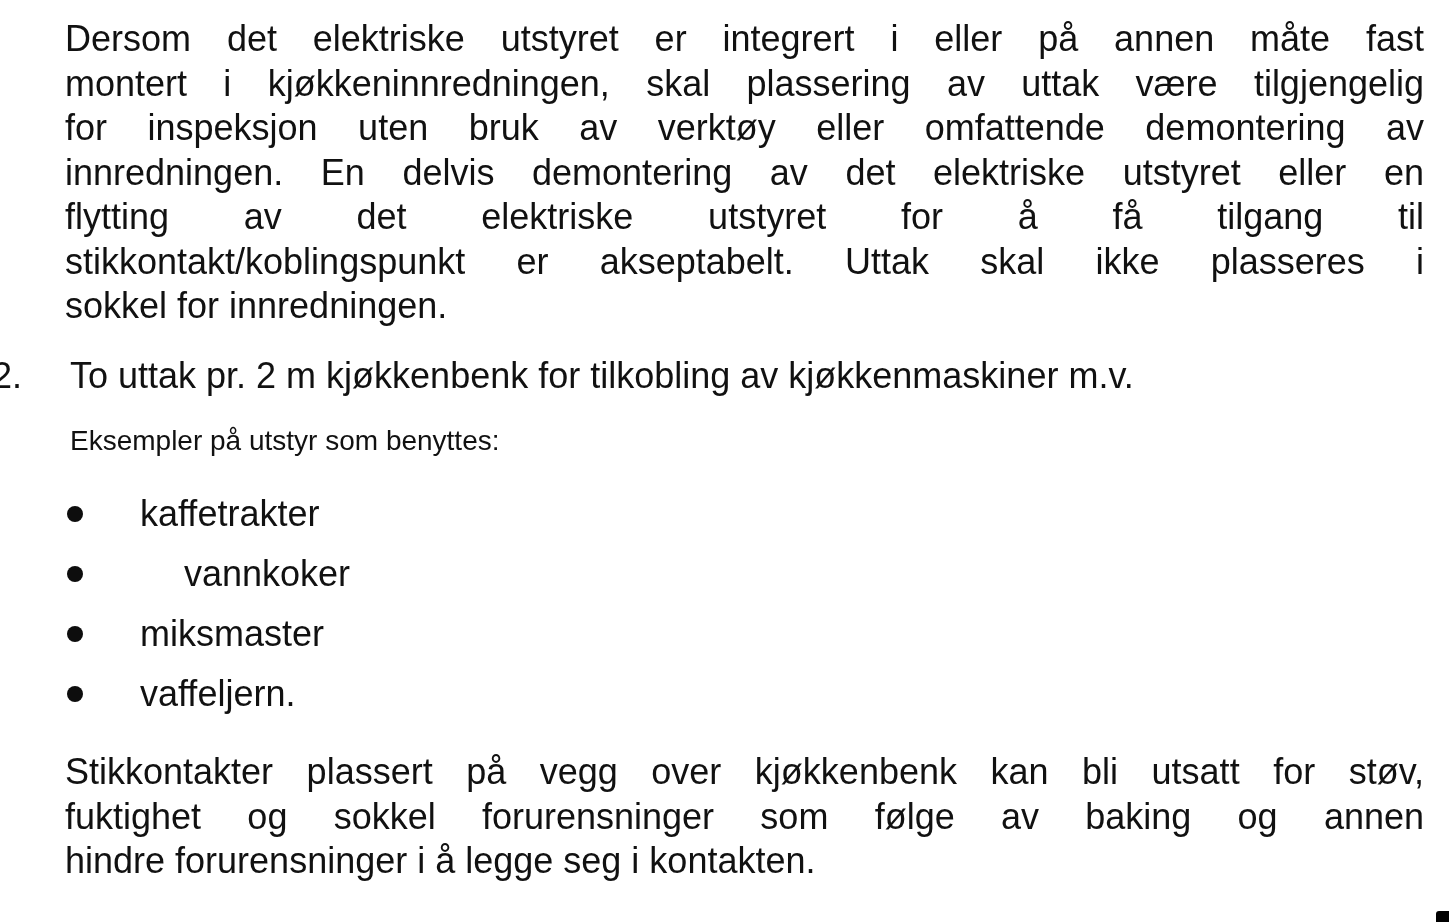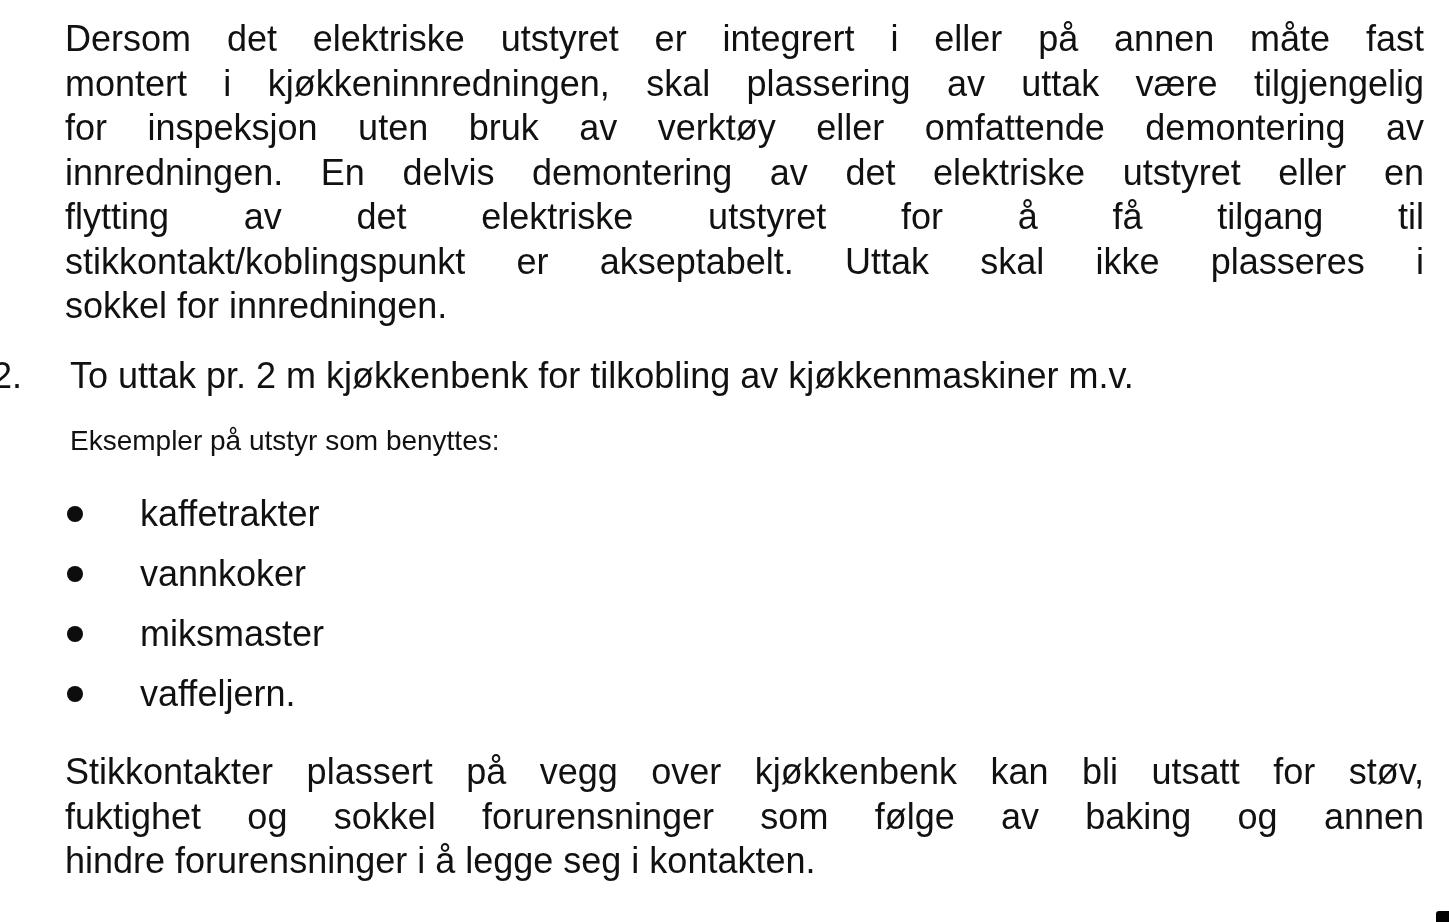--- a/index.html
+++ b/index.html
@@ -75,21 +75,21 @@
   .bullet-dot {
     display: inline-block;
     width: 16px;
     height: 16px;
     border-radius: 50%;
     background: #0d0d0d;
     margin-right: 57px;
     flex: 0 0 auto;
   }
   .bullet-row.b1 { top: 492px; }
-  .bullet-row.b2 { top: 552px; }
+  .bullet-row.b2 { top: 552px; gap: 44px; }
   .bullet-row.b3 { top: 612px; }
   .bullet-row.b4 { top: 672px; }
   .para.p1 { top: 17px; }
   .para.p2 { top: 750px; }
   .corner-artifact {
     position: absolute;
     right: -5px;
     bottom: -5px;
     width: 18px;
     height: 16px;

